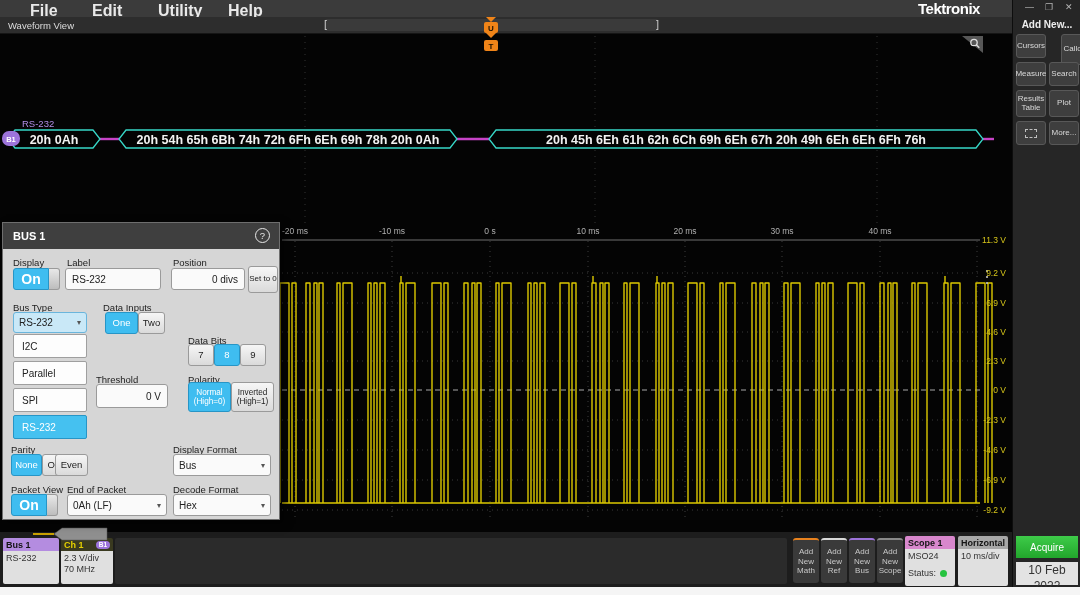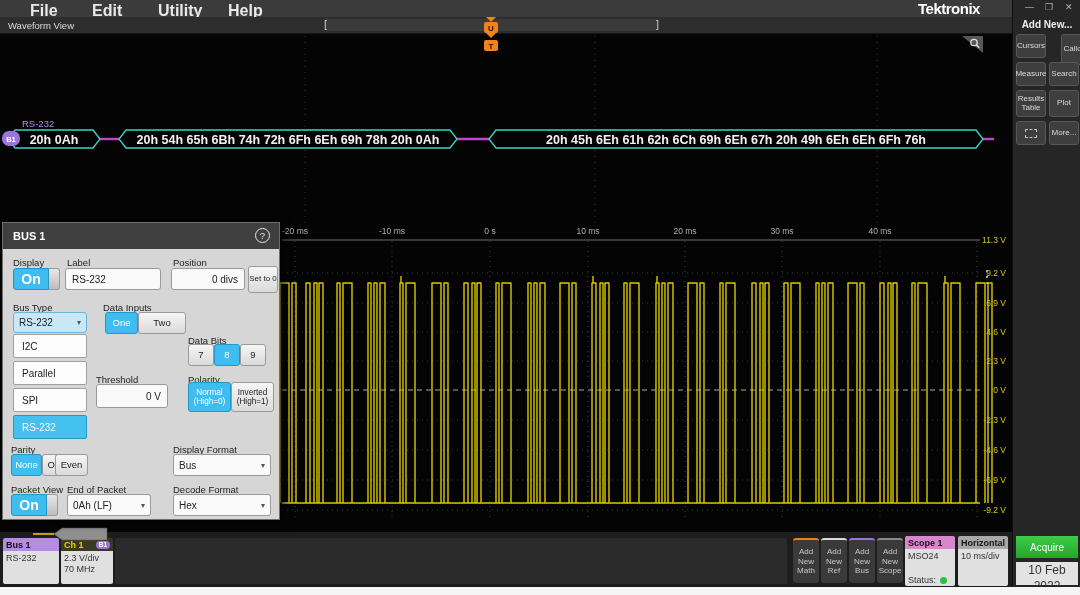--- a/index.html
+++ b/index.html
@@ -188,21 +188,21 @@
       </div>
     </div>
     <div class="addbtn" style="left:793px;border-top-color:#e8821e">Add New Math</div>
     <div class="addbtn" style="left:821px;border-top-color:#d9d9d9">Add New Ref</div>
     <div class="addbtn" style="left:849px;border-top-color:#9d74da">Add New Bus</div>
     <div class="addbtn" style="left:877px;border-top-color:#8a8a8a">Add New Scope</div>
     <div class="badge" style="left:905px;top:4px;width:50px">
       <div class="bhead" style="background:#d887cc;color:#141414">Scope 1</div>
       <div class="bbody" style="height:37px">
         <div>MSO24</div>
-        <div style="margin-top:13px"><span>Status:</span><span class="statusdot"></span></div>
+        <div style="margin-top:6px"><span>Status:</span><span class="statusdot"></span></div>
       </div>
     </div>
     <div class="badge" style="left:958px;top:4px;width:50px">
       <div class="bhead" style="background:#a8a8a8;color:#141414">Horizontal</div>
       <div class="bbody" style="height:37px">10 ms/div</div>
     </div>
   </div>
 
   <div class="dialog">
     <div class="dlg-head">BUS 1</div>
@@ -219,21 +219,21 @@
     <div class="dfield" style="left:168px;top:45px;width:74px;height:22px;justify-content:flex-end">0 divs</div>
     <div class="dbtn" style="left:245px;top:43px;width:30px;height:27px;font-size:8px">Set to 0</div>
 
     <span class="dlab" style="left:10px;top:79px">Bus Type</span>
     <div class="ddrop hl" style="left:10px;top:89px;width:74px;height:21px">
       <span>RS-232</span>
       <span class="chev">▾</span>
     </div>
     <span class="dlab" style="left:100px;top:79px">Data Inputs</span>
     <div class="dbtn sel" style="left:102px;top:89px;width:33px;height:22px">One</div>
-    <div class="dbtn" style="left:135px;top:89px;width:48px;height:22px">Two</div>
+    <div class="dbtn" style="left:135px;top:89px;width:27px;height:22px">Two</div>
 
     <div class="opt" style="left:10px;top:111px">I2C</div>
     <div class="opt" style="left:10px;top:138px">Parallel</div>
     <div class="opt" style="left:10px;top:165px">SPI</div>
     <div class="opt sel" style="left:10px;top:192px">RS-232</div>
 
     <span class="dlab" style="left:185px;top:112px">Data Bits</span>
     <div class="dbtn" style="left:185px;top:121px;width:26px;height:22px">7</div>
     <div class="dbtn sel" style="left:211px;top:121px;width:26px;height:22px">8</div>
     <div class="dbtn" style="left:237px;top:121px;width:26px;height:22px">9</div>
@@ -259,21 +259,21 @@
       <span>Bus</span>
       <span class="chev">▾</span>
     </div>
 
     <span class="dlab" style="left:8px;top:261px">Packet View</span>
     <div class="tog" style="left:8px;top:271px">
       <span class="tog-on">On</span>
       <span class="tog-knob"></span>
     </div>
     <span class="dlab" style="left:64px;top:261px">End of Packet</span>
-    <div class="ddrop" style="left:64px;top:271px;width:84px;height:22px">
+    <div class="ddrop" style="left:64px;top:271px;width:100px;height:22px">
       <span>0Ah (LF)</span>
       <span class="chev">▾</span>
     </div>
     <span class="dlab" style="left:170px;top:261px">Decode Format</span>
     <div class="ddrop" style="left:170px;top:271px;width:98px;height:22px">
       <span>Hex</span>
       <span class="chev">▾</span>
     </div>
   </div>
 

